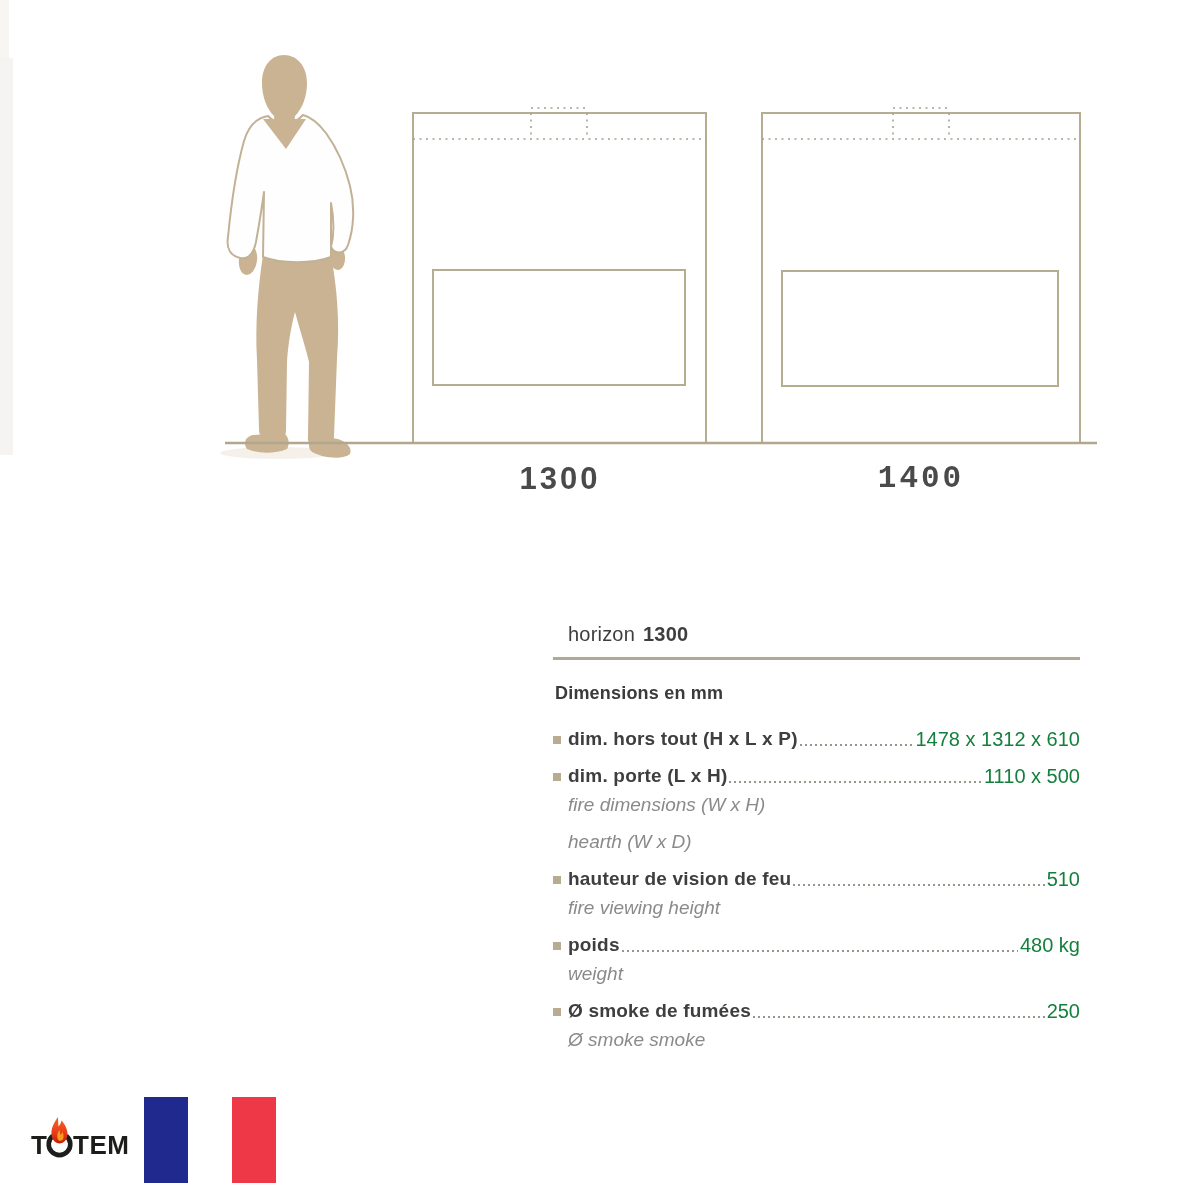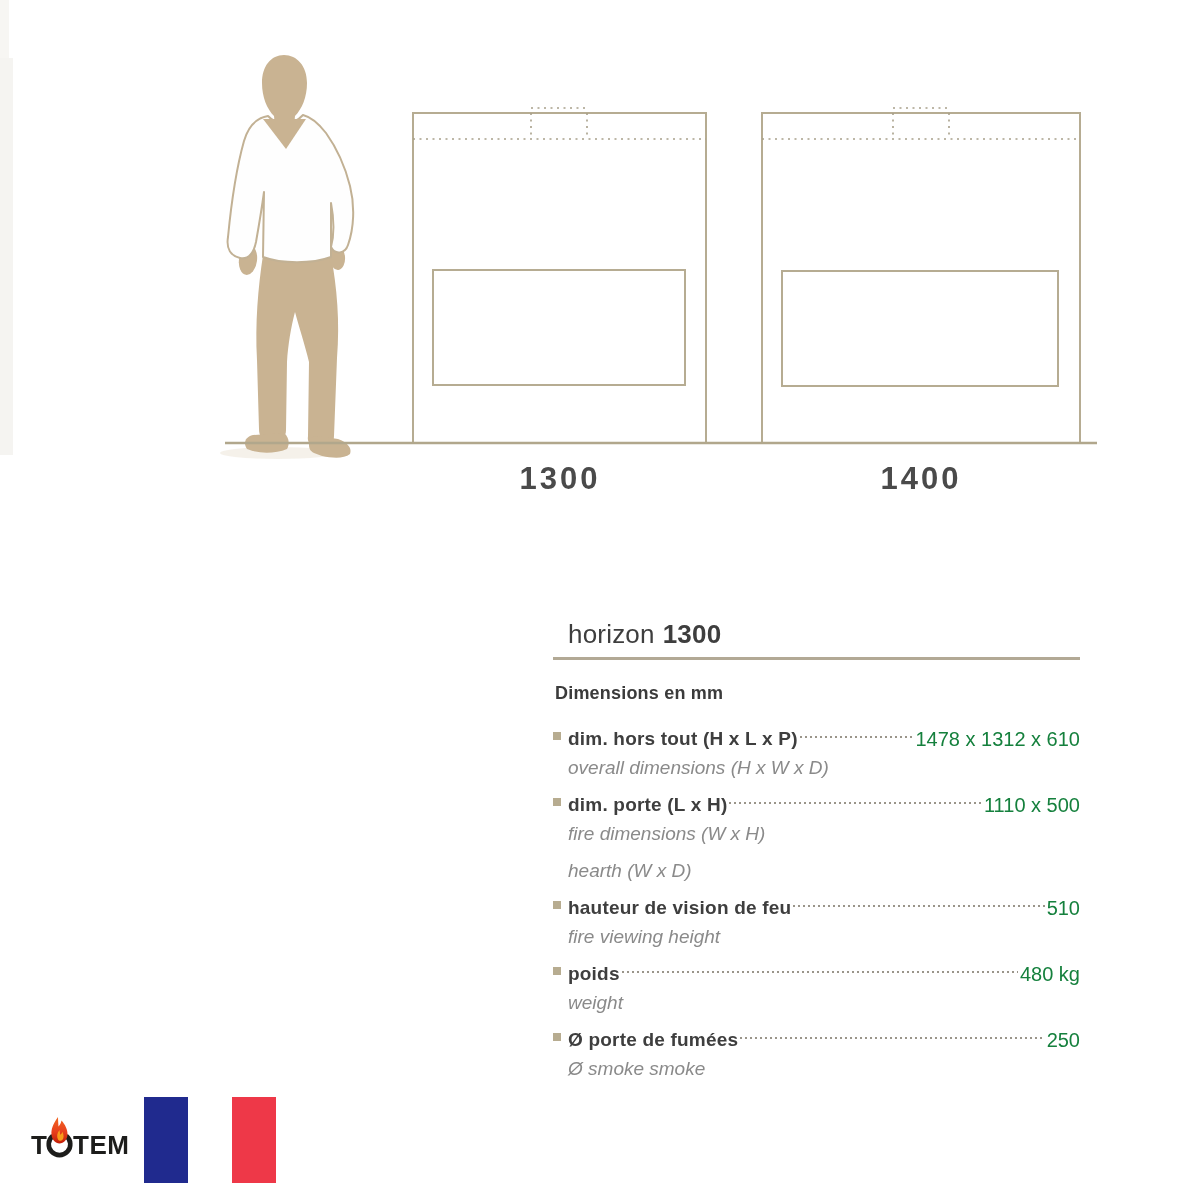--- a/index.html
+++ b/index.html
@@ -11,36 +11,36 @@
   .edge-artifact-top{position:absolute;left:0;top:0;width:9px;height:58px;background:#f7f6f3;}
   .edge-artifact{position:absolute;left:0;top:58px;width:13px;height:397px;background:#f5f4f1;}
 
   .diagram-svg{position:absolute;left:0;top:0;}
 
   .dim-label{
     position:absolute;top:461px;width:200px;text-align:center;
     font-size:31px;font-weight:bold;letter-spacing:3px;color:#4a4a4a;
   }
   .dim-label.f1{left:460px;}
-  .dim-label.f2{left:821px;}
+  .dim-label.f2{left:821px;font-family:Liberation Mono, monospace;}
 
   
   .specs{position:absolute;left:553px;top:617px;width:527px;color:#3f3f3f;}
   .spec-title{
-    margin:0;padding:0 0 0 15px;font-size:26px;font-weight:normal;
+    margin:0;padding:0 0 0 15px;font-size:20px;font-weight:normal;
     line-height:35px;color:#3e3e3e;letter-spacing:.2px;
   }
   .spec-title b{margin-left:8px;font-weight:bold;}
   .title-rule{margin-top:5px;height:3px;background:#b2a995;}
   .spec-subtitle{
     margin:23px 0 16px 2px;font-size:18px;font-weight:bold;color:#3b3b3b;letter-spacing:.2px;
   }
   .spec-rows{margin-top:24px;}
   .spec-row{margin-bottom:15px;}
-  .spec-main{display:flex;align-items:center;line-height:22px;}
+  .spec-main{display:flex;align-items:flex-end;line-height:22px;}
   .bullet{
     flex:0 0 auto;width:8px;height:8px;background:#b7ac90;margin:0 7px 6px 0;
   }
   .label-fr{flex:0 0 auto;font-size:19px;font-weight:bold;color:#3e3e3e;letter-spacing:.2px;}
   .leader{
     flex:1 1 auto;height:2px;margin:0 2px 4px 2px;
     background:repeating-linear-gradient(90deg,#9a958a 0 2px,transparent 2px 5px);
   }
   .value{flex:0 0 auto;font-size:20px;color:#15803d;}
   .spec-sub{
@@ -134,21 +134,20 @@
 
     <div class="spec-rows">
 
       <div class="spec-row">
         <div class="spec-main">
           <span class="bullet"></span>
           <span class="label-fr">dim. hors tout (H x L x P)</span>
           <span class="leader"></span>
           <span class="value">1478 x 1312 x 610</span>
         </div>
-        <div class="spec-sub">overall dimensions (H x W x D)</div>
       </div>
 
       <div class="spec-row">
         <div class="spec-main">
           <span class="bullet"></span>
           <span class="label-fr">dim. porte (L x H)</span>
           <span class="leader"></span>
           <span class="value">1110 x 500</span>
         </div>
         <div class="spec-sub">fire dimensions (W x H)</div>
@@ -174,21 +173,21 @@
           <span class="label-fr">poids</span>
           <span class="leader"></span>
           <span class="value">480 kg</span>
         </div>
         <div class="spec-sub">weight</div>
       </div>
 
       <div class="spec-row">
         <div class="spec-main">
           <span class="bullet"></span>
-          <span class="label-fr">Ø porte de fumées</span>
+          <span class="label-fr">Ø smoke de fumées</span>
           <span class="leader"></span>
           <span class="value">250</span>
         </div>
         <div class="spec-sub">Ø smoke smoke</div>
       </div>
 
     </div>
   </section>
 
   <svg class="logo-svg" width="108" height="56" viewBox="0 0 108 56">

